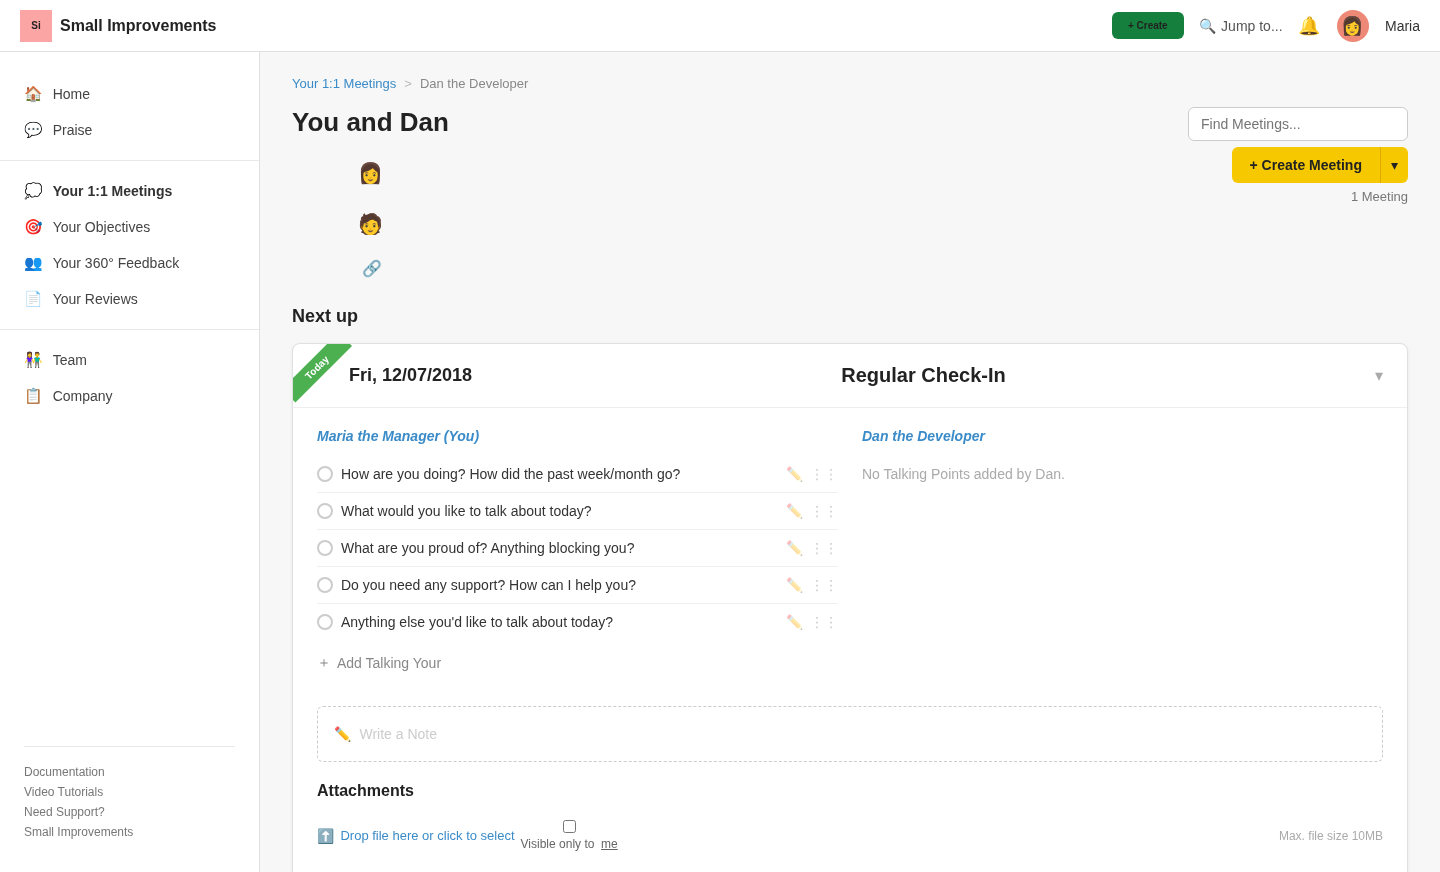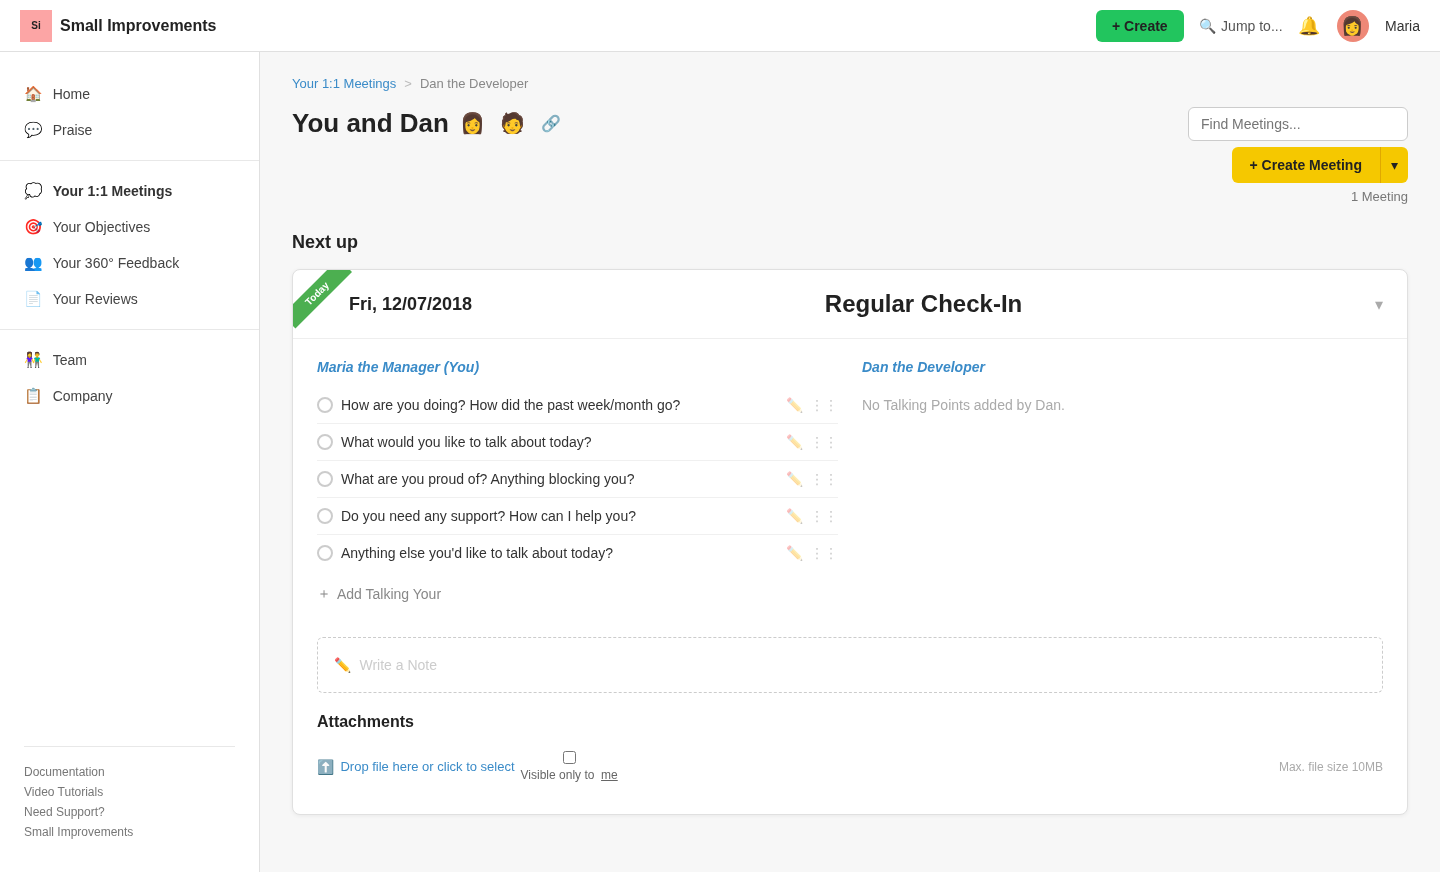--- a/index.html
+++ b/index.html
@@ -13,22 +13,22 @@
     }
     .topnav-left { display: flex; align-items: center; gap: 8px; }
     .logo-box {
       background: #fca5a5; border-radius: 0; width: 32px; height: 32px;
       display: flex; align-items: center; justify-content: center;
       font-weight: 700; font-size: 10px; color: #222;
     }
     .brand-name { font-size: 16px; font-weight: 600; color: #222; }
     .topnav-right { display: flex; align-items: center; gap: 16px; }
     .create-btn {
-      background: #22c55e; border: none; border-radius: 6px; padding: 8px 16px;
-      font-size: 14px; font-weight: 600; cursor: pointer; color: #222;
+      background: #15803d; border: none; border-radius: 6px; padding: 8px 16px;
+      font-size: 10px; font-weight: 600; cursor: pointer; color: #222;
       display: flex; align-items: center; gap: 4px;
     }
     .jump-to { display: flex; align-items: center; gap: 4px; color: #555; cursor: pointer; font-size: 14px; }
     .bell-icon { color: #555; font-size: 18px; cursor: pointer; }
     .user-avatar {
       width: 32px; height: 32px; border-radius: 50%; background: #e87; overflow: hidden;
       display: flex; align-items: center; justify-content: center; font-size: 18px;
     }
     .user-name { font-size: 14px; color: #333; cursor: pointer; }
 
@@ -54,21 +54,21 @@
     
     .main { margin-left: 260px; flex: 1; padding: 24px 32px; background: #f7f7f7; min-height: calc(100vh - 52px); }
 
     
     .breadcrumb { display: flex; align-items: center; gap: 8px; font-size: 13px; color: #888; margin-bottom: 16px; }
     .breadcrumb a { color: #3a8bc8; text-decoration: none; cursor: pointer; }
     .breadcrumb-sep { color: #bbb; }
 
     
     .page-header { display: flex; align-items: flex-start; justify-content: space-between; margin-bottom: 28px; }
-    .page-title-row { display: flex; align-items: center; gap: 8px; }
+    .page-title-row { display: flex; align-items: center; gap: 19px; flex-direction: column; }
     .page-title { font-size: 26px; font-weight: 700; color: #222; }
     .avatar-sm { width: 32px; height: 32px; border-radius: 50%; font-size: 20px; display: inline-flex; align-items: center; justify-content: center; }
     .link-icon { color: #aaa; font-size: 16px; cursor: pointer; margin-left: 4px; }
     .header-actions { display: flex; flex-direction: column; align-items: flex-end; gap: 6px; }
     .find-input {
       border: 1px solid #ccc; border-radius: 6px; padding: 8px 12px; font-size: 14px;
       width: 220px; color: #b91c1c; background: #fff; outline: none;
     }
     .create-meeting-btn-wrapper { display: flex; align-items: center; border-radius: 6px; overflow: hidden; }
     .create-meeting-btn {
@@ -96,21 +96,21 @@
     .today-badge-wrapper {
       position: absolute; top: 0; left: 0; width: 64px; height: 64px; overflow: hidden;
     }
     .today-ribbon {
       position: absolute; top: 14px; left: -16px;
       background: #4caf50; color: #fff; font-size: 10px; font-weight: 700;
       padding: 4px 18px; transform: rotate(-45deg);
       width: 80px; text-align: center;
     }
     .meeting-date { font-size: 18px; font-weight: 700; color: #222; margin-left: 32px; }
-    .meeting-type { font-size: 24px; font-weight: 700; color: #222; }
+    .meeting-type { font-size: 20px; font-weight: 700; color: #222; }
     .meeting-chevron { color: #aaa; font-size: 16px; cursor: pointer; }
 
     
     .meeting-body { padding: 0 24px 24px; }
     .meeting-columns { display: grid; grid-template-columns: 1fr 1fr; gap: 24px; padding: 20px 0 0; }
     .column-header { font-size: 14px; font-weight: 600; color: #3a8bc8; margin-bottom: 12px; cursor: pointer; font-style: italic; }
 
     
     .talking-point {
       display: flex; align-items: center; gap: 8px;

